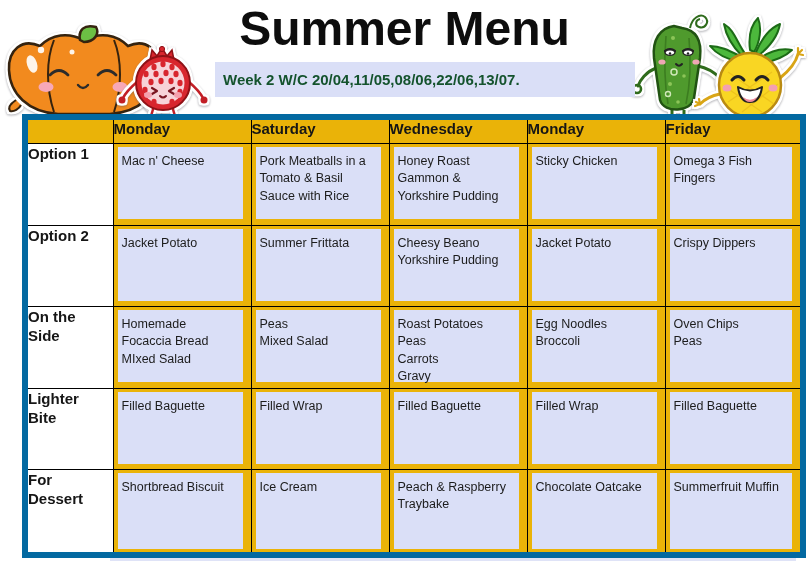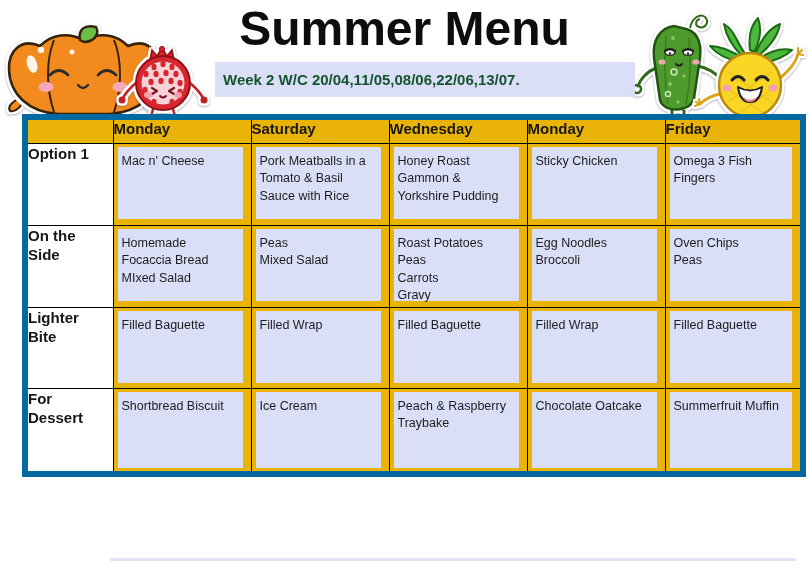--- a/index.html
+++ b/index.html
@@ -218,20 +218,39 @@
 Yorkshire Pudding</div>
             </td>
         <td>
               <div class="hl">Sticky Chicken</div>
             </td>
         <td>
               <div class="hl">Omega 3 Fish
 Fingers</div>
             </td>
       </tr>
+      <tr class="data-row r1">
+        <td class="rowlabel">Option 2</td>
+        <td>
+              <div class="hl">Jacket Potato</div>
+            </td>
+        <td>
+              <div class="hl">Summer Frittata</div>
+            </td>
+        <td>
+              <div class="hl">Cheesy Beano
+Yorkshire Pudding</div>
+            </td>
+        <td>
+              <div class="hl">Jacket Potato</div>
+            </td>
+        <td>
+              <div class="hl">Crispy Dippers</div>
+            </td>
+      </tr>
       <tr class="data-row r2">
         <td class="rowlabel">On the
 Side</td>
         <td>
               <div class="hl">Homemade
 Focaccia Bread
 MIxed Salad</div>
             </td>
         <td>
               <div class="hl">Peas

